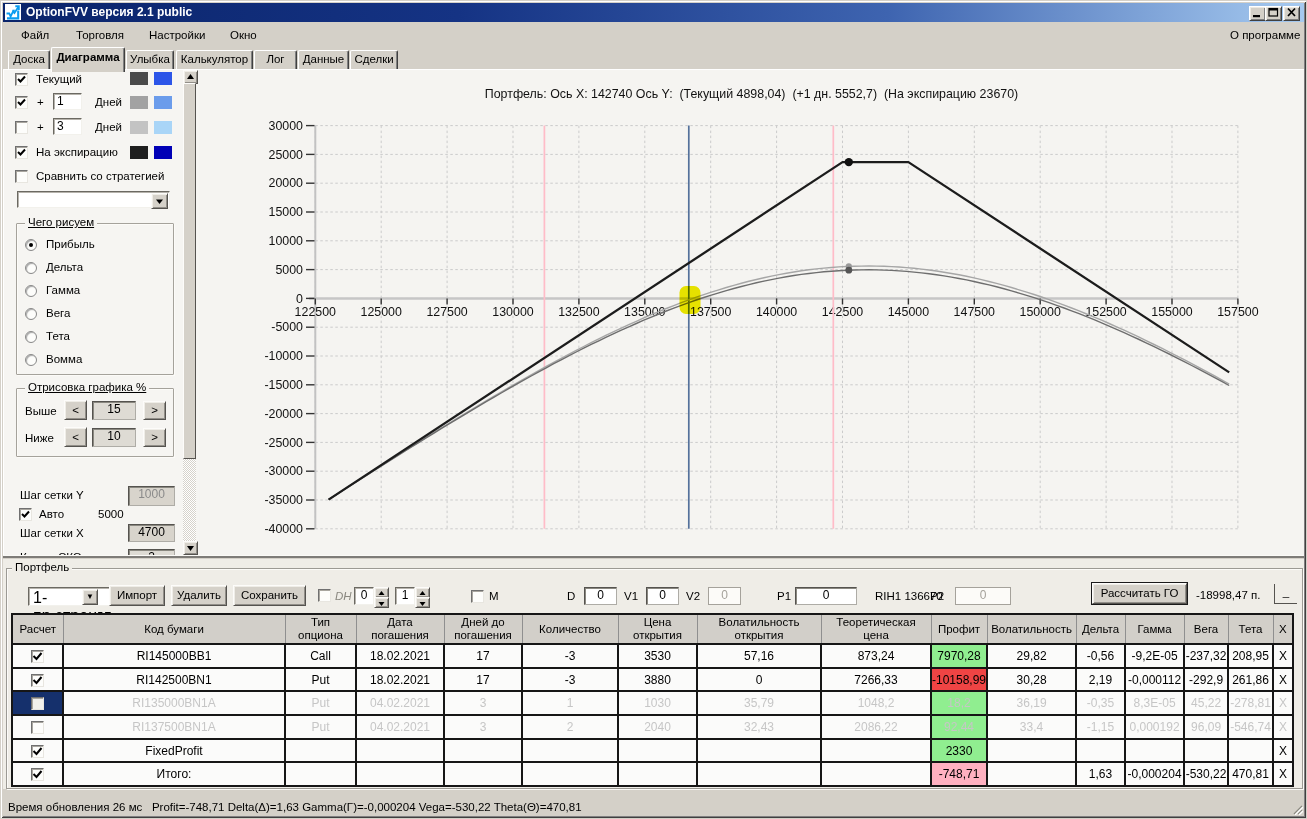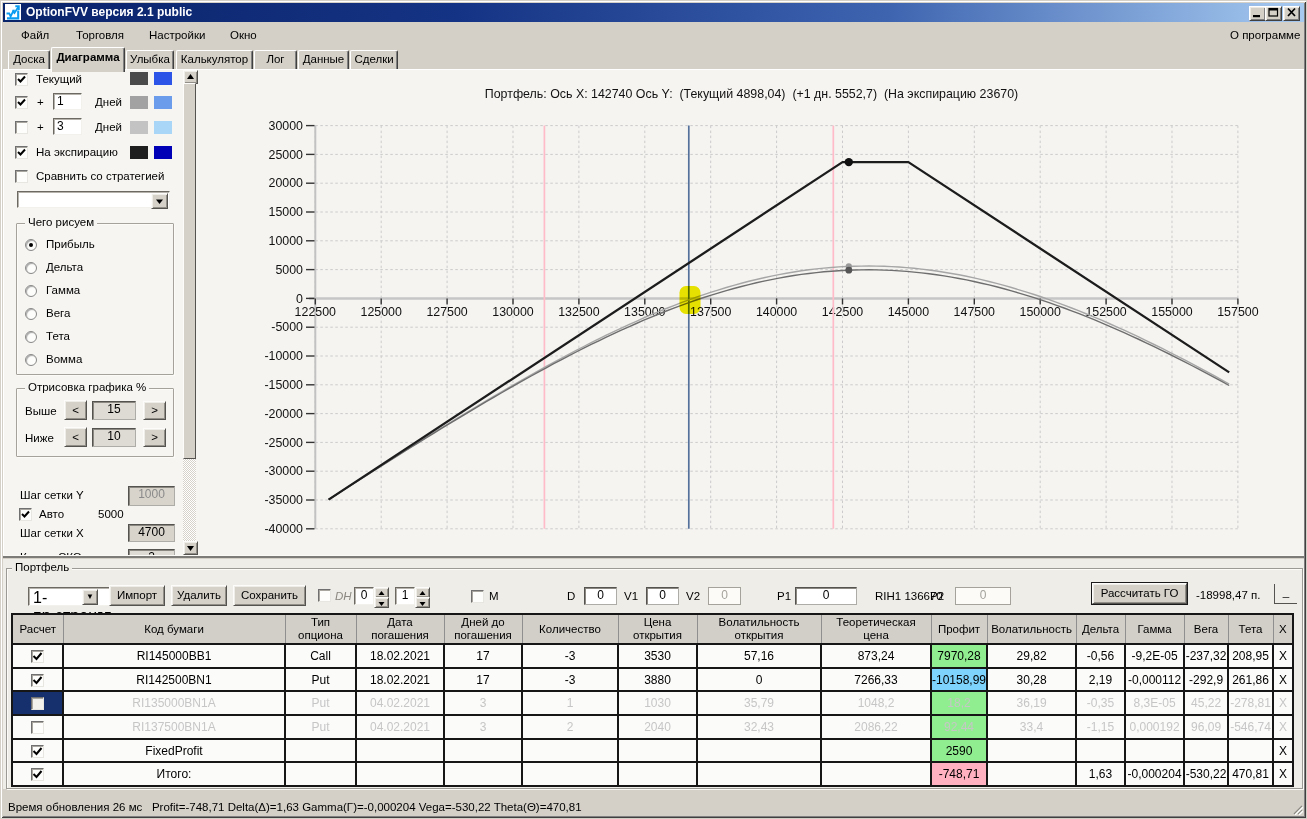--- a/index.html
+++ b/index.html
@@ -50,21 +50,21 @@
  box-shadow:inset 1px 1px 0 #b6b3ac;font-size:12px;color:#000;}
 .cb{position:absolute;width:11px;height:11px;background:#fdfdfb;border:1px solid;
  border-color:#707070 #e8e6e0 #e8e6e0 #707070;box-shadow:inset 1px 1px 0 #a9a69f;}
 .cb svg{position:absolute;left:0px;top:0px;}
 .radio{position:absolute;width:10px;height:10px;border-radius:50%;background:#fdfdfb;
  border:1px solid #888;box-shadow:inset 1px 1px 1px #aaa;}
 .sw{position:absolute;width:18px;height:13px;}
 .lbl{position:absolute;white-space:nowrap;}
 .gb{position:absolute;border:1px solid #a5a29b;border-radius:1px;
  box-shadow:inset 1px 1px 0 #fcfbf8, 1px 1px 0 #fcfbf8;}
-.gblabel{position:absolute;background:#f6f5f2;padding:0 3px;top:-8px;}
+.gblabel{position:absolute;background:#f6f5f2;padding:0 3px;top:-8px;text-decoration:underline;}
 .numfld{position:absolute;background:#dedbd4;border:1px solid;border-color:#55534f #aeaca6 #aeaca6 #55534f;
  box-shadow:inset 1px 1px 0 #8a8880;text-align:center;font-size:12px;color:#000;}
 #lsb{position:absolute;left:179px;top:0px;width:13px;height:486px;}
 
 #toolbar{position:absolute;left:0;top:0;width:1301px;height:230px;}
 #ptable{position:absolute;left:8px;top:54px;}
 #tbl{border-collapse:collapse;table-layout:fixed;font-size:12px;}
 #tbl td{border:2px solid #161616;text-align:center;padding:0;overflow:hidden;white-space:nowrap;}
 #tbl tr.h td{background:#d2cfc9;border:1px solid #8f8f8f;border-top:2px solid #161616;border-bottom:2px solid #161616;font-size:11.5px;height:28px;line-height:13px;}
 #tbl tr.h td:first-child{border-left:2px solid #161616;}
@@ -433,21 +433,21 @@
                   <path d="M2.5 6 L5.5 9 L10.5 3" stroke="#000" stroke-width="2" fill="none"></path>
                 </svg></span></td>
             <td>RI142500BN1</td>
             <td>Put</td>
             <td>18.02.2021</td>
             <td>17</td>
             <td>-3</td>
             <td>3880</td>
             <td>0</td>
             <td>7266,33</td>
-            <td style="background:#7dd3fc;">-10158,99</td>
+            <td style="background:#ef4444;">-10158,99</td>
             <td>30,28</td>
             <td>2,19</td>
             <td>-0,000112</td>
             <td>-292,9</td>
             <td>261,86</td>
             <td>X</td>
           </tr>
           <tr class="d">
             <td style="background:#15306c;"><span class="tcb" style="background:#f2f1ec;"></span></td>
             <td style="color:#c6c6c6;">RI135000BN1A</td>
@@ -489,21 +489,21 @@
                   <path d="M2.5 6 L5.5 9 L10.5 3" stroke="#000" stroke-width="2" fill="none"></path>
                 </svg></span></td>
             <td>FixedProfit</td>
             <td></td>
             <td></td>
             <td></td>
             <td></td>
             <td></td>
             <td></td>
             <td></td>
-            <td style="background:#90ee90;">2590</td>
+            <td style="background:#90ee90;">2330</td>
             <td></td>
             <td></td>
             <td></td>
             <td></td>
             <td></td>
             <td>X</td>
           </tr>
           <tr class="d">
             <td><span class="tcb"><svg width="13" height="13" viewBox="0 0 13 13">
                   <path d="M2.5 6 L5.5 9 L10.5 3" stroke="#000" stroke-width="2" fill="none"></path>

